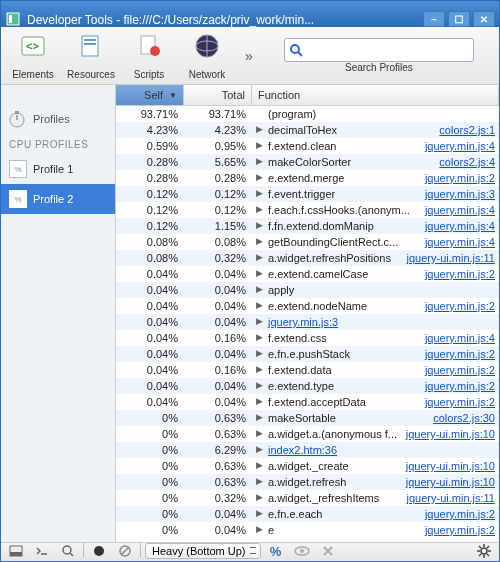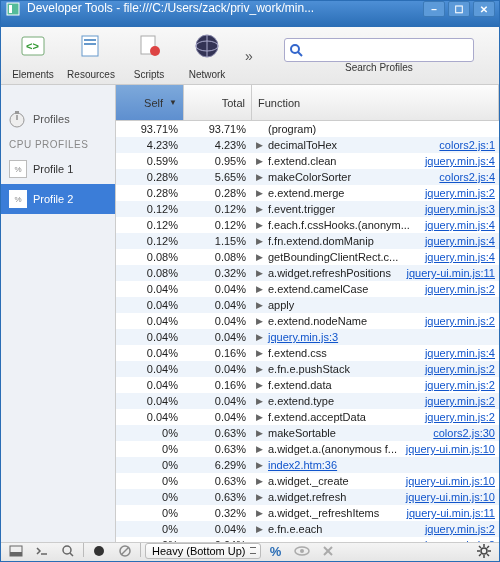--- a/index.html
+++ b/index.html
@@ -1,17 +1,17 @@
 <!DOCTYPE html>
 <html><head>
 <meta charset="utf-8">
 <style>
 *{box-sizing:border-box;margin:0;padding:0;font-family:"Segoe UI",Tahoma,sans-serif;font-size:11px}
 body{width:500px;height:562px;overflow:hidden;background:#fff;border:1px solid #2a6db5}
-.titlebar{height:26px;background:linear-gradient(#4d8fd6,#2a6db5);display:flex;align-items:flex-start;padding:0 4px;color:#fff}
+.titlebar{height:26px;background:linear-gradient(#4d8fd6,#2a6db5);display:flex;align-items:flex-end;padding:0 4px;color:#fff}
 .titlebar-icon{width:16px;height:16px;margin-right:6px;display:flex;align-items:center;justify-content:center}
 .titlebar-title{flex:1;font-size:12px;white-space:nowrap;overflow:hidden;text-overflow:ellipsis}
 .winbtn{width:22px;height:16px;margin-left:3px;background:#5c9ad9;border:1px solid #3b79b7;border-radius:2px;display:flex;align-items:center;justify-content:center;color:#fff;font-size:10px;font-weight:bold}
 .toolbar{height:58px;background:linear-gradient(#f8f8f8,#e8e8e8);border-bottom:1px solid #ccc;display:flex;align-items:center;padding:2px 4px;gap:2px}
 .tool{display:flex;flex-direction:column;align-items:center;width:56px;height:52px;justify-content:center;cursor:pointer}
 .tool-icon{width:28px;height:28px;border-radius:3px;display:flex;align-items:center;justify-content:center;font-size:18px}
 .tool-label{font-size:10px;color:#333;margin-top:9px}
 .expand-arrow{font-size:14px;color:#555;padding:0 8px}
 .search-wrap{flex:1;display:flex;flex-direction:column;align-items:center;margin:0 8px}
 .search-box{width:190px;height:24px;border:1px solid #aac;border-radius:3px;display:flex;align-items:center;padding:0 4px;background:#fff}
@@ -21,32 +21,32 @@
 .main{display:flex;height:457px}
 .sidebar{width:115px;background:#eef1f6;border-right:1px solid #ccc;padding:20px 0}
 .side-head{display:flex;align-items:center;padding:4px 6px;color:#555;font-size:12px}
 .side-head-icon{width:20px;height:20px;margin-right:6px;display:flex;align-items:center;justify-content:center}
 .side-sub{padding:6px 8px 4px;color:#888;font-size:10px;letter-spacing:0.5px}
 .side-item{display:flex;align-items:center;padding:6px 8px;color:#333;cursor:pointer}
 .side-item.active{background:#3b7dd8;color:#fff}
 .side-item-icon{width:18px;height:18px;margin-right:6px;border:1px solid #bbb;background:#fff;display:flex;align-items:center;justify-content:center;font-size:8px;color:#888}
 .side-item.active .side-item-icon{border-color:#fff}
 .content{flex:1;display:flex;flex-direction:column}
-.colhead{display:flex;background:linear-gradient(#fdfdfd,#e9e9e9);border-bottom:1px solid #ccc;height:36px}
+.colhead{display:flex;background:linear-gradient(#fdfdfd,#e9e9e9);border-bottom:1px solid #ccc;height:21px}
 .colhead .col{border-right:1px solid #ccc;padding:2px 6px;font-size:11px;color:#333;display:flex;align-items:center}
 .col-self{width:68px;justify-content:flex-end;background:linear-gradient(#7da9db,#5e8fcf);color:#fff}
 .col-self .sort{margin-left:6px;font-size:8px}
 .col-total{width:68px;justify-content:flex-end}
 .col-func{flex:1}
 .rows{flex:1;overflow:hidden}
 .row{display:flex;height:16px;align-items:center}
 .row:nth-child(even){background:#eef4fb}
 .row .c-self{width:68px;text-align:right;padding-right:6px;font-size:11px;color:#222}
 .row .c-total{width:68px;text-align:right;padding-right:6px;font-size:11px;color:#222}
-.row .c-func{flex:1;display:flex;align-items:center;font-size:11px;color:#222;padding-left:4px;overflow:hidden}
+.row .c-func{flex:1;display:flex;font-size:11px;color:#222;padding-left:4px;overflow:hidden}
 .row .tri{color:#666;font-size:9px;margin-right:4px;width:8px}
 .row .fname{flex:1;white-space:nowrap;overflow:hidden;text-overflow:ellipsis}
 .row .src{color:#1155cc;text-decoration:underline;padding-right:4px;font-size:11px;white-space:nowrap}
 .statusbar{height:21px;background:linear-gradient(#f4f4f4,#e4e4e4);border-top:1px solid #ccc;display:flex;align-items:flex-start;padding:0 4px;gap:4px}
 .sbtn{width:22px;height:16px;display:flex;align-items:center;justify-content:center;color:#555;cursor:pointer}
 .divider{width:1px;height:14px;background:#bbb}
 .heavy{border:1px solid #bbb;border-radius:3px;padding:1px 14px 1px 6px;background:linear-gradient(#fff,#eee);font-size:11px;position:relative}
 .heavy::after{content:"";position:absolute;right:4px;top:3px;width:6px;height:8px;background:linear-gradient(#666,#666) 0 0/6px 1px no-repeat,linear-gradient(#666,#666) 0 6px/6px 1px no-repeat}
 .pct{color:#2a6db5;font-weight:bold;font-size:13px}
 .gear{margin-left:auto}

